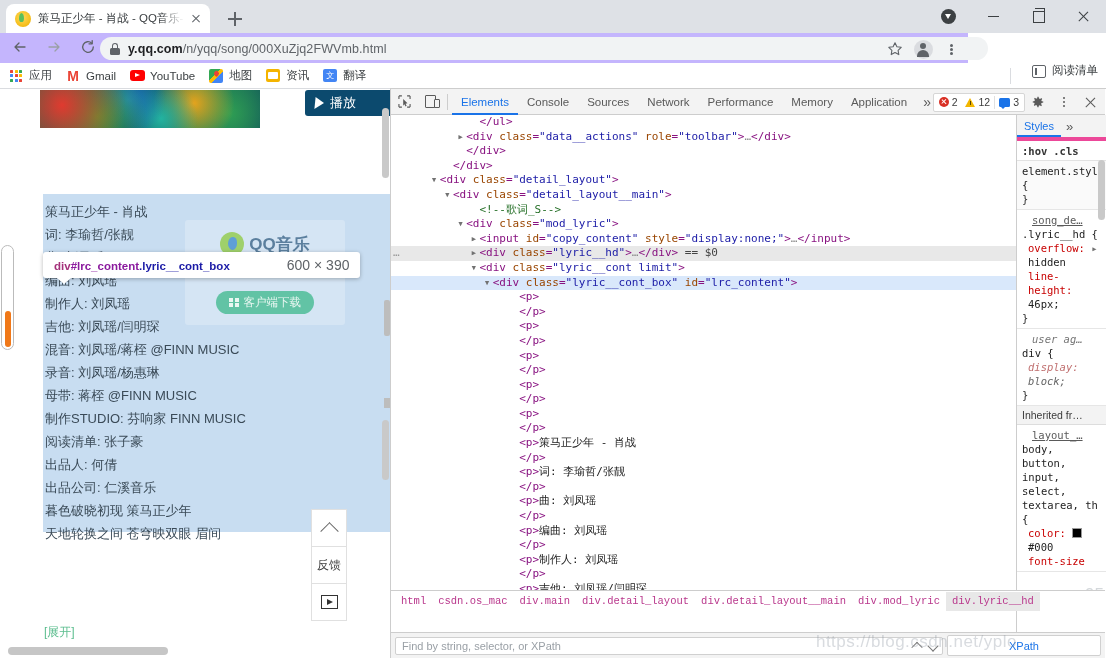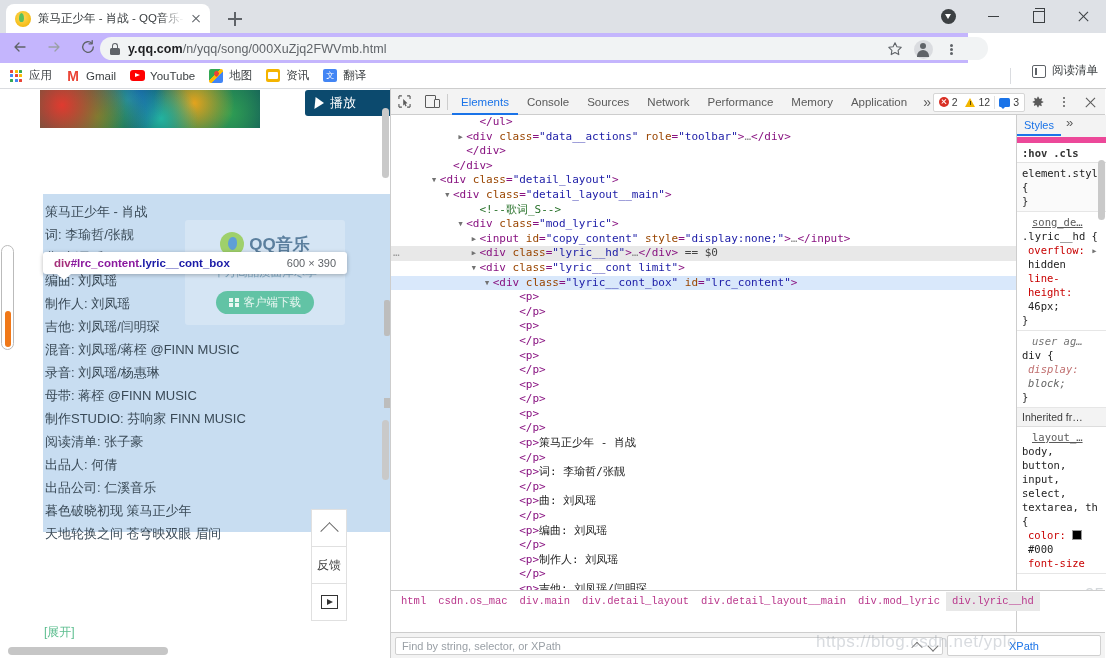--- a/index.html
+++ b/index.html
@@ -186,21 +186,21 @@
   
   .tooltip{
     position:absolute; left:43px; top:162px; background:#fff;
     border-radius:3px; box-shadow:0 1px 4px rgba(0,0,0,.28);
     padding:5px 11px; display:flex; align-items:baseline; gap:9px; z-index:6;
   }
   .tooltip .sel{ font-size:11.5px; font-weight:700; }
   .tooltip .sel .tag{ color:#a4307a; }
   .tooltip .sel .id{ color:#8b1a9e; }
   .tooltip .sel .cls{ color:#1a1aa6; }
-  .tooltip .dim{ font-size:11px; color:#5f6368;padding-left:48px;}
+  .tooltip .dim{ font-size:14px; color:#5f6368;padding-left:48px;}
   .tooltip::after{
     content:""; position:absolute; left:14px; bottom:-6px;
     border-left:7px solid transparent;border-right:7px solid transparent;border-top:6px solid #fff;
   }
   
   .side-btns{ position:absolute; left:311px; top:420px; width:36px; }
   .side-btn{
     width:36px;height:38px;background:#fff;border:1px solid #e0e0e0;
     display:flex;align-items:center;justify-content:center; box-sizing:border-box;
     font-size:12px;color:#444; margin-top:-1px;
@@ -292,21 +292,21 @@
   .dom-scroll .arr-up, .dom-scroll .arr-dn{ position:absolute;left:2.5px;width:0;height:0;border-left:4px solid transparent;border-right:4px solid transparent;}
   .dom-scroll .arr-up{ top:3px; border-bottom:5px solid #808080;}
   .dom-scroll .arr-dn{ bottom:3px; border-top:5px solid #808080;}
 
   
   .styles-pane{
     position:absolute; right:0; top:26px; width:90px; height:530px;
     border-left:1px solid #cdcdcd; background:#fff; box-sizing:border-box;
     font-size:10.5px; color:#303030; overflow:hidden;
   }
-  .sp-tabs{ height:22px; display:flex;align-items:flex-start; border-bottom:6px solid #ec4899; background:#f3f3f3;}
+  .sp-tabs{ height:22px; display:flex;align-items:center; border-bottom:4px solid #ec4899; background:#f3f3f3;}
   .sp-tab{ font-size:11px; color:#1a73e8; padding:0 7px; line-height:21px; box-shadow: inset 0 -2px 0 #1a73e8; cursor:pointer;}
   .sp-more{ font-size:13px;color:#5a5a5a; padding:0 5px; cursor:pointer;}
   .sp-filterbar{ height:19px; display:flex; align-items:center; gap:6px; padding:0 5px; border-bottom:1px solid #e2e2e2;
      font-family:"DejaVu Sans Mono","Liberation Mono",monospace; font-size:10.5px; font-weight:700; color:#333;}
   .sp-body{ position:relative; font-family:"DejaVu Sans Mono","Liberation Mono",monospace; font-size:10.5px; line-height:14px;}
   .rule{ padding:3px 5px; border-bottom:1px solid #e6e6e6;}
   .rule.elstyle{ background:#fafafa; }
   .sel-name{ color:#222; }
   .src{ color:#5a5a5a; text-decoration:underline; font-style:normal; display:block; padding-left:10px;}
   .src.ua{ font-style:italic; color:#757575; text-decoration:none;}

